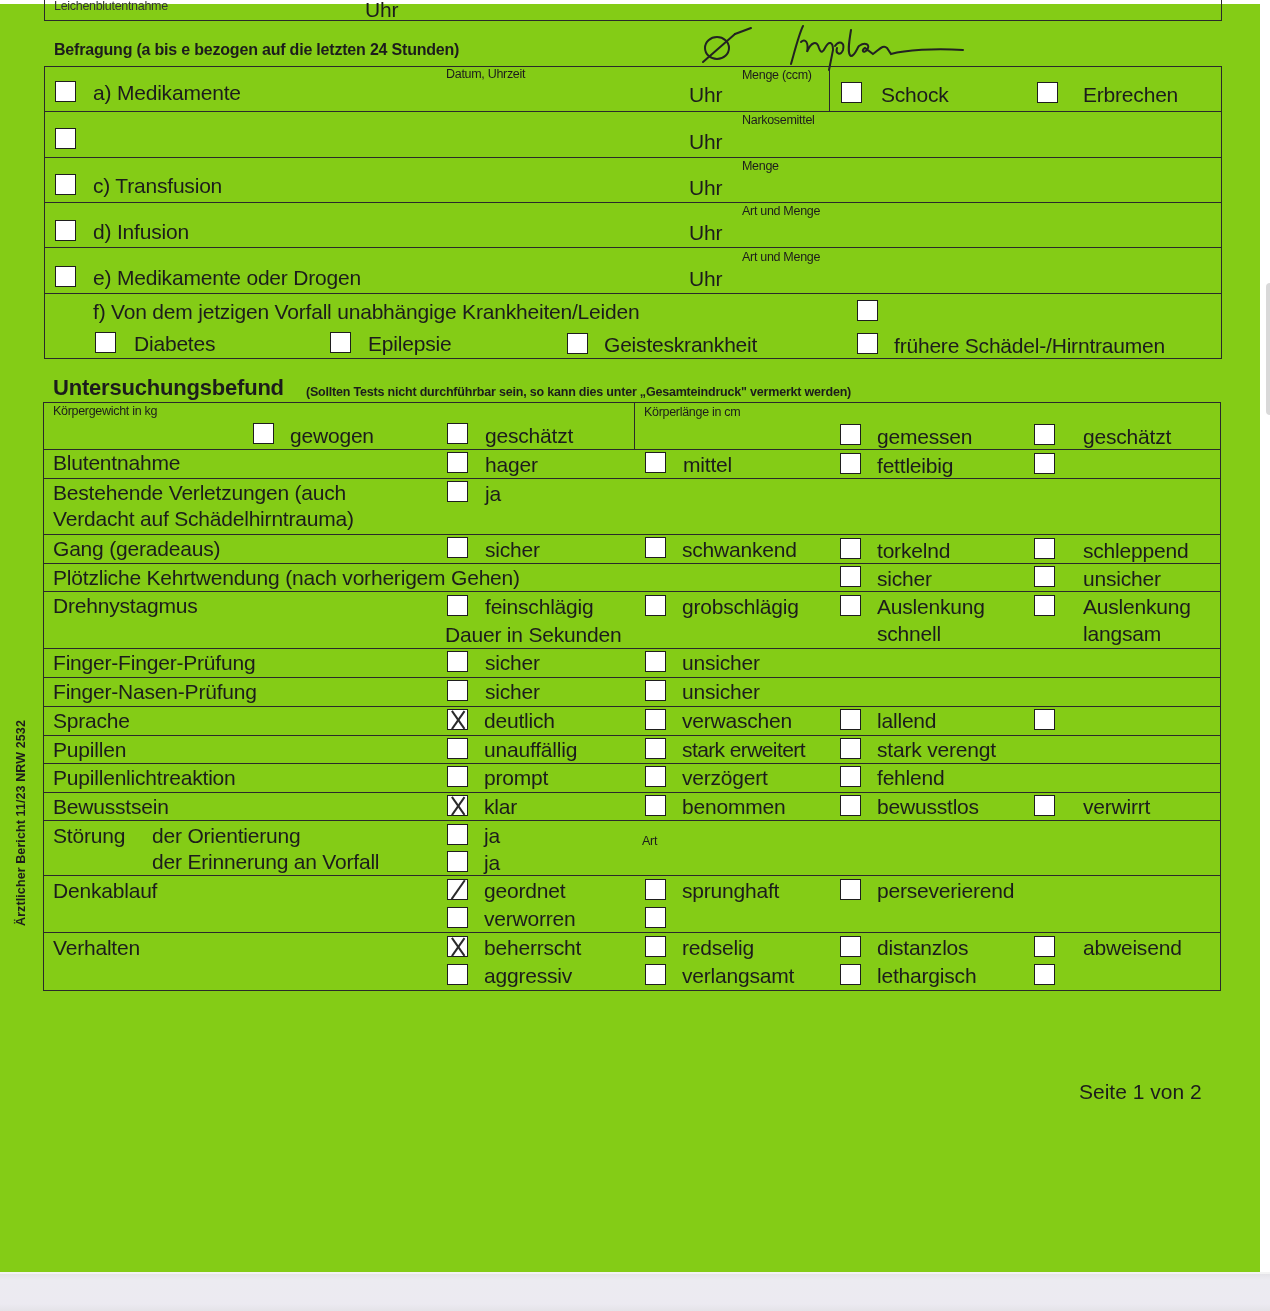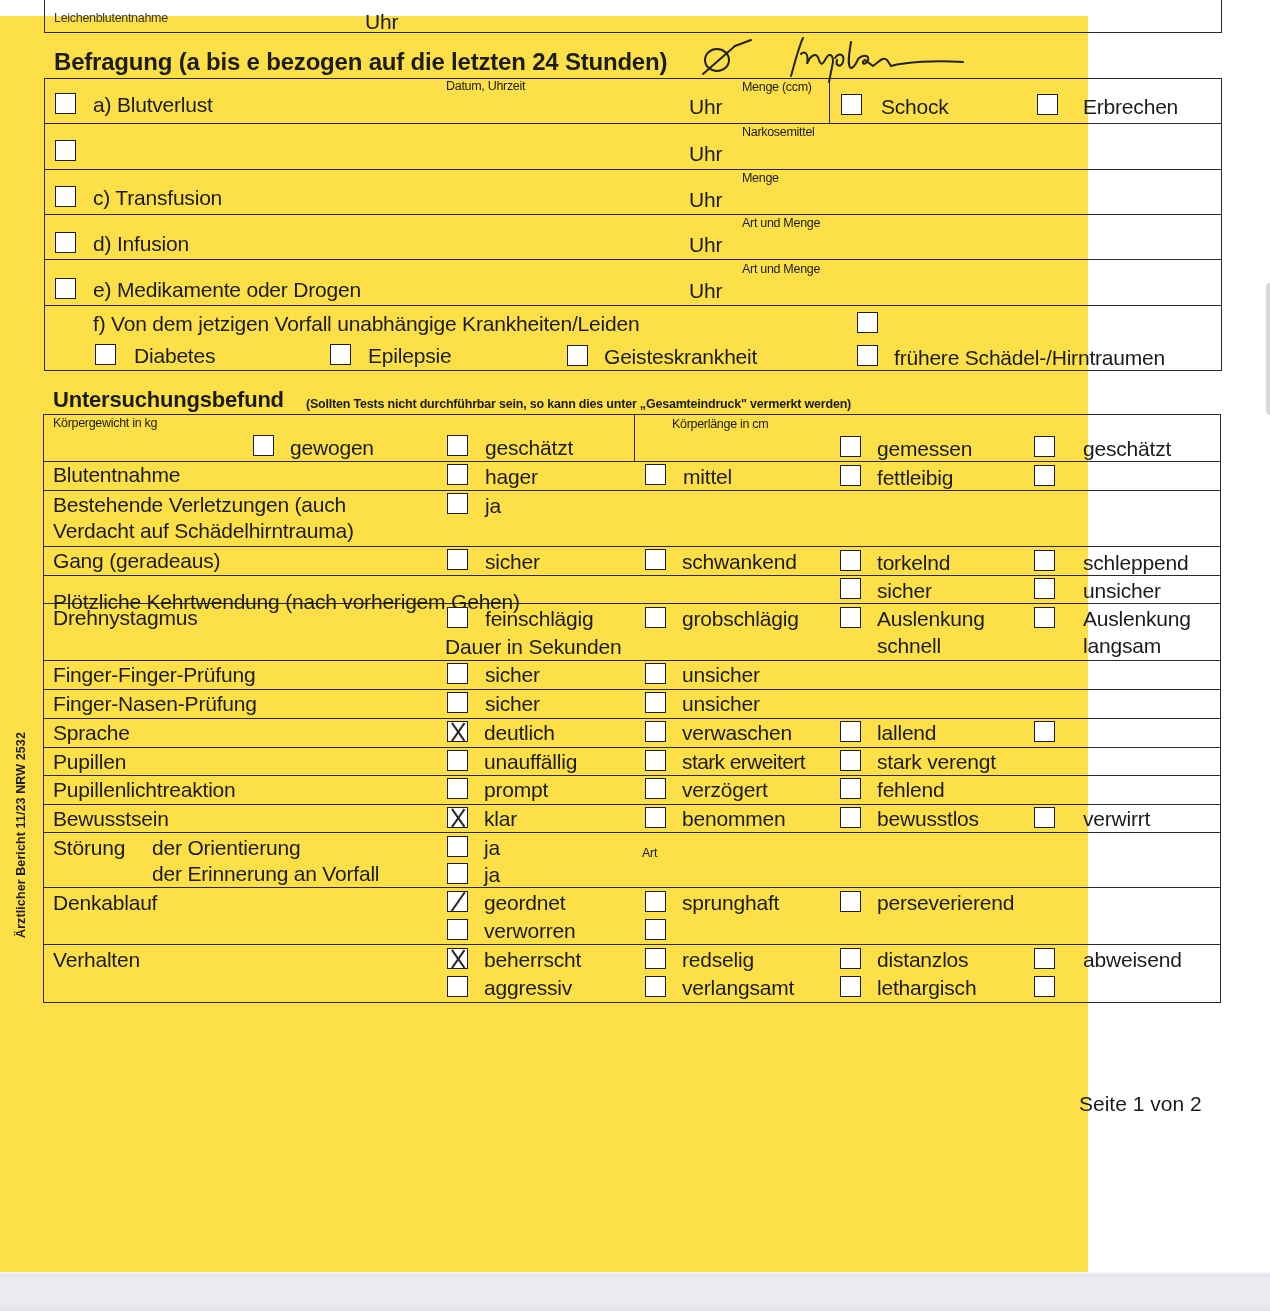--- a/index.html
+++ b/index.html
@@ -1,18 +1,18 @@
 <!DOCTYPE html>
 <html><head>
   <meta charset="utf-8">
   <style>
     * { box-sizing: border-box; margin: 0; padding: 0; }
     html, body { width: 1270px; height: 1311px; overflow: hidden; background: #ffffff; }
     body { position: relative; font-family: "Liberation Sans", "DejaVu Sans", sans-serif; color: #1c1c1c; }
-    .page { position: absolute; left: 0; top: 16px; width: 1088px; height: 1272px; background: #fde047; }
+    .page { position: absolute; left: 0; top: 4px; width: 1260px; height: 1272px; background: #84cc16; }
     .bottom-bar { position: absolute; left: 0; top: 1272px; width: 1270px; height: 39px;
       background: linear-gradient(#e4e3e8 0, #ecebf1 6px, #eceaf1 30px, #e2e1e6 39px); border-top: 2px solid #f3f3f3; }
     .scroll-thumb { position: absolute; left: 1266px; top: 283px; width: 8px; height: 132px; background: #d9d9d9; border-radius: 4px; }
 
     .box { position: absolute; border: 1.6px solid #2a2a2a; }
     .hline { position: absolute; height: 0; border-top: 1.6px solid #2a2a2a; }
     .vline { position: absolute; width: 0; border-left: 1.6px solid #2a2a2a; }
 
     .cb { position: absolute; width: 21px; height: 21px; border: 1.8px solid #1e1e1e; background: #fff; }
     .cb.checked::before, .cb.checked::after {
@@ -32,40 +32,40 @@
   </style>
 </head>
 <body>
 
 <div class="page">
 
   <div class="box" style="left:44px; top:-30px; width:1178px; height:47px; border-top:none;"></div>
   <div class="t-sm" style="left:54px; top:-5px; color:#333;">Leichenblutentnahme</div>
   <div class="t" style="left:365px; top:-6px;">Uhr</div>
 
-  <div class="t-head" style="left:54px; top:34px; font-size:24px;">Befragung (a bis e bezogen auf die letzten 24 Stunden)</div>
+  <div class="t-head" style="left:54px; top:34px; font-size:16px;">Befragung (a bis e bezogen auf die letzten 24 Stunden)</div>
   <svg class="hand" width="290" height="60" style="left:695px; top:16px;" viewBox="0 0 290 60">
     <g fill="none" stroke="#222" stroke-width="2" stroke-linecap="round">
       <ellipse cx="22" cy="28" rx="12" ry="11"></ellipse>
       <path d="M8 42 L40 14"></path>
       <path d="M40 14 L56 8"></path>
       <path d="M96 44 C100 30 104 14 108 6 M106 22 C110 18 114 22 112 32 C116 22 122 20 124 28 C126 34 128 32 130 28 C134 20 138 22 138 30 L134 50 M140 26 C144 20 150 22 148 30 C146 36 140 34 142 28 M156 10 C154 22 152 34 156 36 C160 36 162 28 164 26 C170 22 176 24 172 30 C168 34 166 30 170 28 L178 34 C184 30 188 24 192 28 L196 34 C210 30 240 28 268 30"></path>
     </g>
   </svg>
 
   <div class="box" style="left:44px; top:62px; width:1178px; height:293px;"></div>
   <div class="hline" style="left:44px; top:107px; width:1178px;"></div>
   <div class="hline" style="left:44px; top:153px; width:1178px;"></div>
   <div class="hline" style="left:44px; top:198px; width:1178px;"></div>
   <div class="hline" style="left:44px; top:243px; width:1178px;"></div>
   <div class="hline" style="left:44px; top:289px; width:1178px;"></div>
   <div class="vline" style="left:829px; top:62px; height:46px;"></div>
 
   <div class="cb" style="left:55px; top:77px;"></div>
-  <div class="t" style="left:93px; top:77px;">a) Blutverlust</div>
+  <div class="t" style="left:93px; top:77px;">a) Medikamente</div>
   <div class="t-sm" style="left:446px; top:63px;">Datum, Uhrzeit</div>
   <div class="t" style="left:689px; top:79px;">Uhr</div>
   <div class="t-sm" style="left:742px; top:64px;">Menge (ccm)</div>
   <div class="cb" style="left:841px; top:78px;"></div>
   <div class="t" style="left:881px; top:79px;">Schock</div>
   <div class="cb" style="left:1037px; top:78px;"></div>
   <div class="t" style="left:1083px; top:79px;">Erbrechen</div>
 
   <div class="cb" style="left:55px; top:124px;"></div>
   <div class="t" style="left:689px; top:126px;">Uhr</div>
@@ -115,21 +115,21 @@
   <div class="hline" style="left:43px; top:788px; width:1178px;"></div>
   <div class="hline" style="left:43px; top:816px; width:1178px;"></div>
   <div class="hline" style="left:43px; top:871px; width:1178px;"></div>
   <div class="hline" style="left:43px; top:928px; width:1178px;"></div>
 
   <div class="t-sm" style="left:53px; top:400px;">Körpergewicht in kg</div>
   <div class="cb" style="left:253px; top:419px;"></div>
   <div class="t" style="left:290px; top:420px;">gewogen</div>
   <div class="cb" style="left:447px; top:419px;"></div>
   <div class="t" style="left:485px; top:420px;">geschätzt</div>
-  <div class="t-sm" style="left:644px; top:401px;margin-left:28px;">Körperlänge in cm</div>
+  <div class="t-sm" style="left:644px; top:401px;">Körperlänge in cm</div>
   <div class="cb" style="left:840px; top:420px;"></div>
   <div class="t" style="left:877px; top:421px;">gemessen</div>
   <div class="cb" style="left:1034px; top:420px;"></div>
   <div class="t" style="left:1083px; top:421px;">geschätzt</div>
 
   <div class="t" style="left:53px; top:447px;">Blutentnahme</div>
   <div class="cb" style="left:447px; top:448px;"></div>
   <div class="t" style="left:485px; top:449px;">hager</div>
   <div class="cb" style="left:645px; top:448px;"></div>
   <div class="t" style="left:683px; top:449px;">mittel</div>
@@ -145,21 +145,21 @@
   <div class="t" style="left:53px; top:533px;">Gang (geradeaus)</div>
   <div class="cb" style="left:447px; top:533px;"></div>
   <div class="t" style="left:485px; top:534px;">sicher</div>
   <div class="cb" style="left:645px; top:533px;"></div>
   <div class="t" style="left:682px; top:534px;">schwankend</div>
   <div class="cb" style="left:840px; top:534px;"></div>
   <div class="t" style="left:877px; top:535px;">torkelnd</div>
   <div class="cb" style="left:1034px; top:534px;"></div>
   <div class="t" style="left:1083px; top:535px;">schleppend</div>
 
-  <div class="t" style="left:53px; top:562px;margin-top:12px;">Plötzliche Kehrtwendung (nach vorherigem Gehen)</div>
+  <div class="t" style="left:53px; top:562px;">Plötzliche Kehrtwendung (nach vorherigem Gehen)</div>
   <div class="cb" style="left:840px; top:562px;"></div>
   <div class="t" style="left:877px; top:563px;">sicher</div>
   <div class="cb" style="left:1034px; top:562px;"></div>
   <div class="t" style="left:1083px; top:563px;">unsicher</div>
 
   <div class="t" style="left:53px; top:590px;">Drehnystagmus</div>
   <div class="cb" style="left:447px; top:591px;"></div>
   <div class="t" style="left:485px; top:591px;">feinschlägig</div>
   <div class="t" style="left:445px; top:619px;text-align:right;">Dauer in Sekunden</div>
   <div class="cb" style="left:645px; top:591px;"></div>

